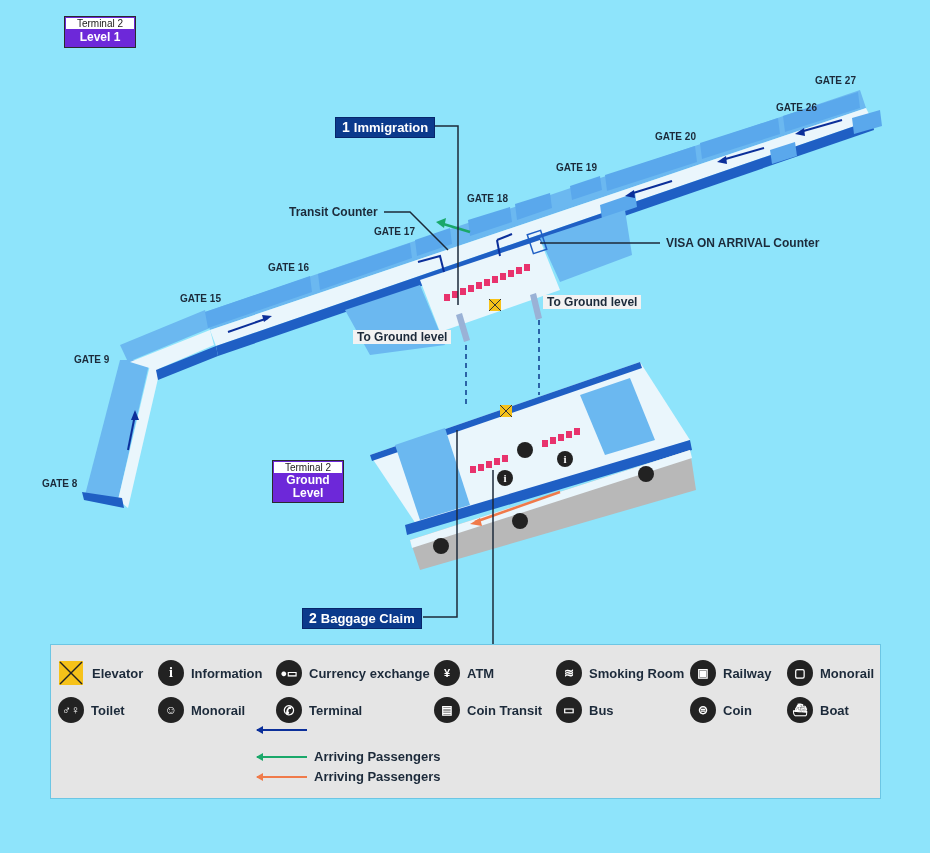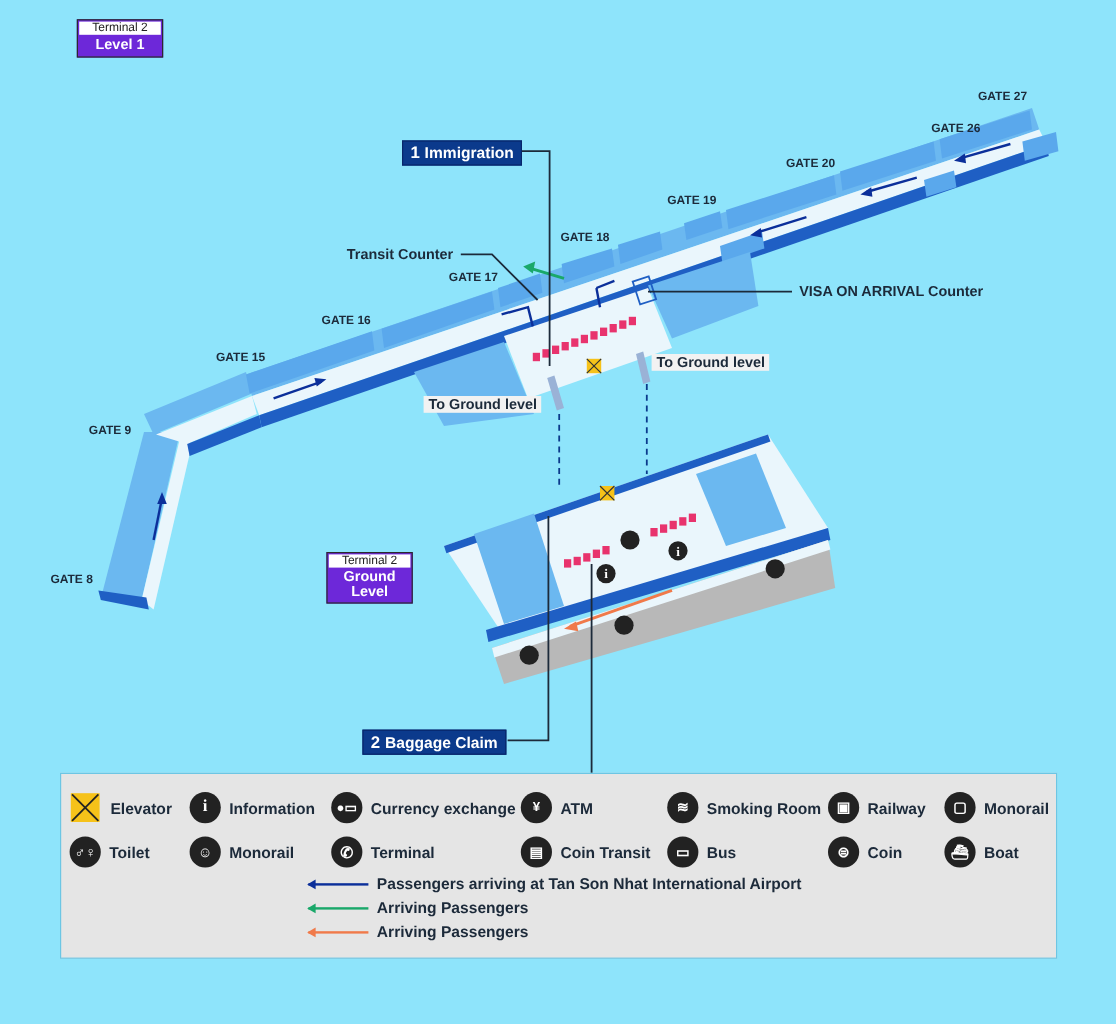--- a/index.html
+++ b/index.html
@@ -236,21 +236,20 @@
     <span class="lg-icon" style="font-size:12px;">⊜</span>
       <span>Coin</span>
   </div>
   <div class="lg-item" style="left:736px;top:52px;">
     <span class="lg-icon" style="font-size:12px;">⛴</span>
       <span>Boat</span>
   </div>
 
   <div class="lg-line" style="left:206px;top:84px;color:#0b2f9a;">
     <span class="ln" style="background:#0b2f9a"></span>
-    <span style="color:#1c2a3a">Passengers arriving at Tan Son Nhat International Airport</span>
   </div>
   <div class="lg-line" style="left:206px;top:104px;color:#1aa86a;">
     <span class="ln" style="background:#1aa86a"></span>
     <span style="color:#1c2a3a">Arriving Passengers</span>
   </div>
   <div class="lg-line" style="left:206px;top:124px;color:#f07a4a;">
     <span class="ln" style="background:#f07a4a"></span>
     <span style="color:#1c2a3a">Arriving Passengers</span>
   </div>
 </div>

